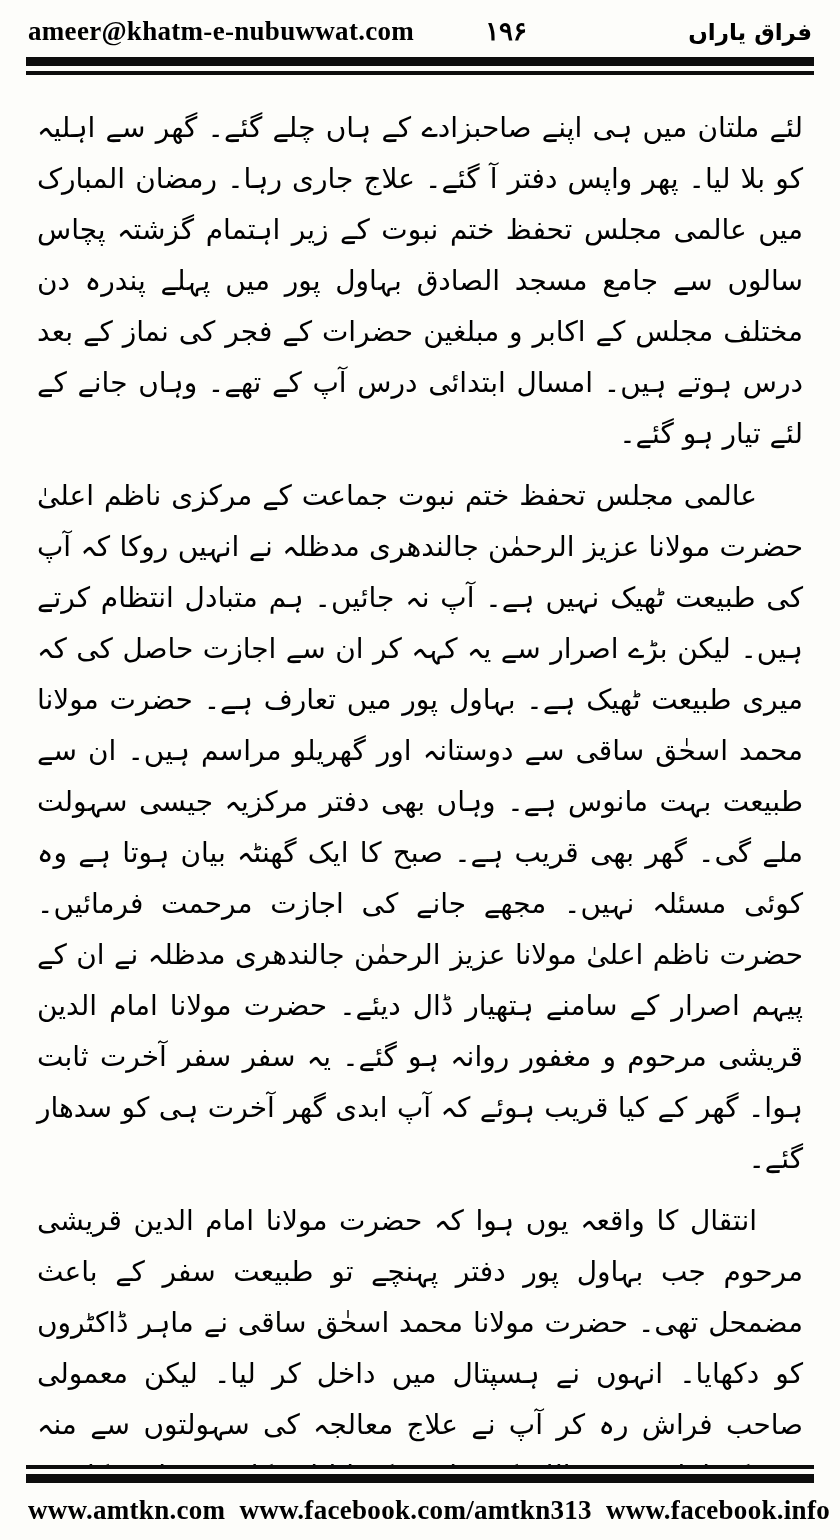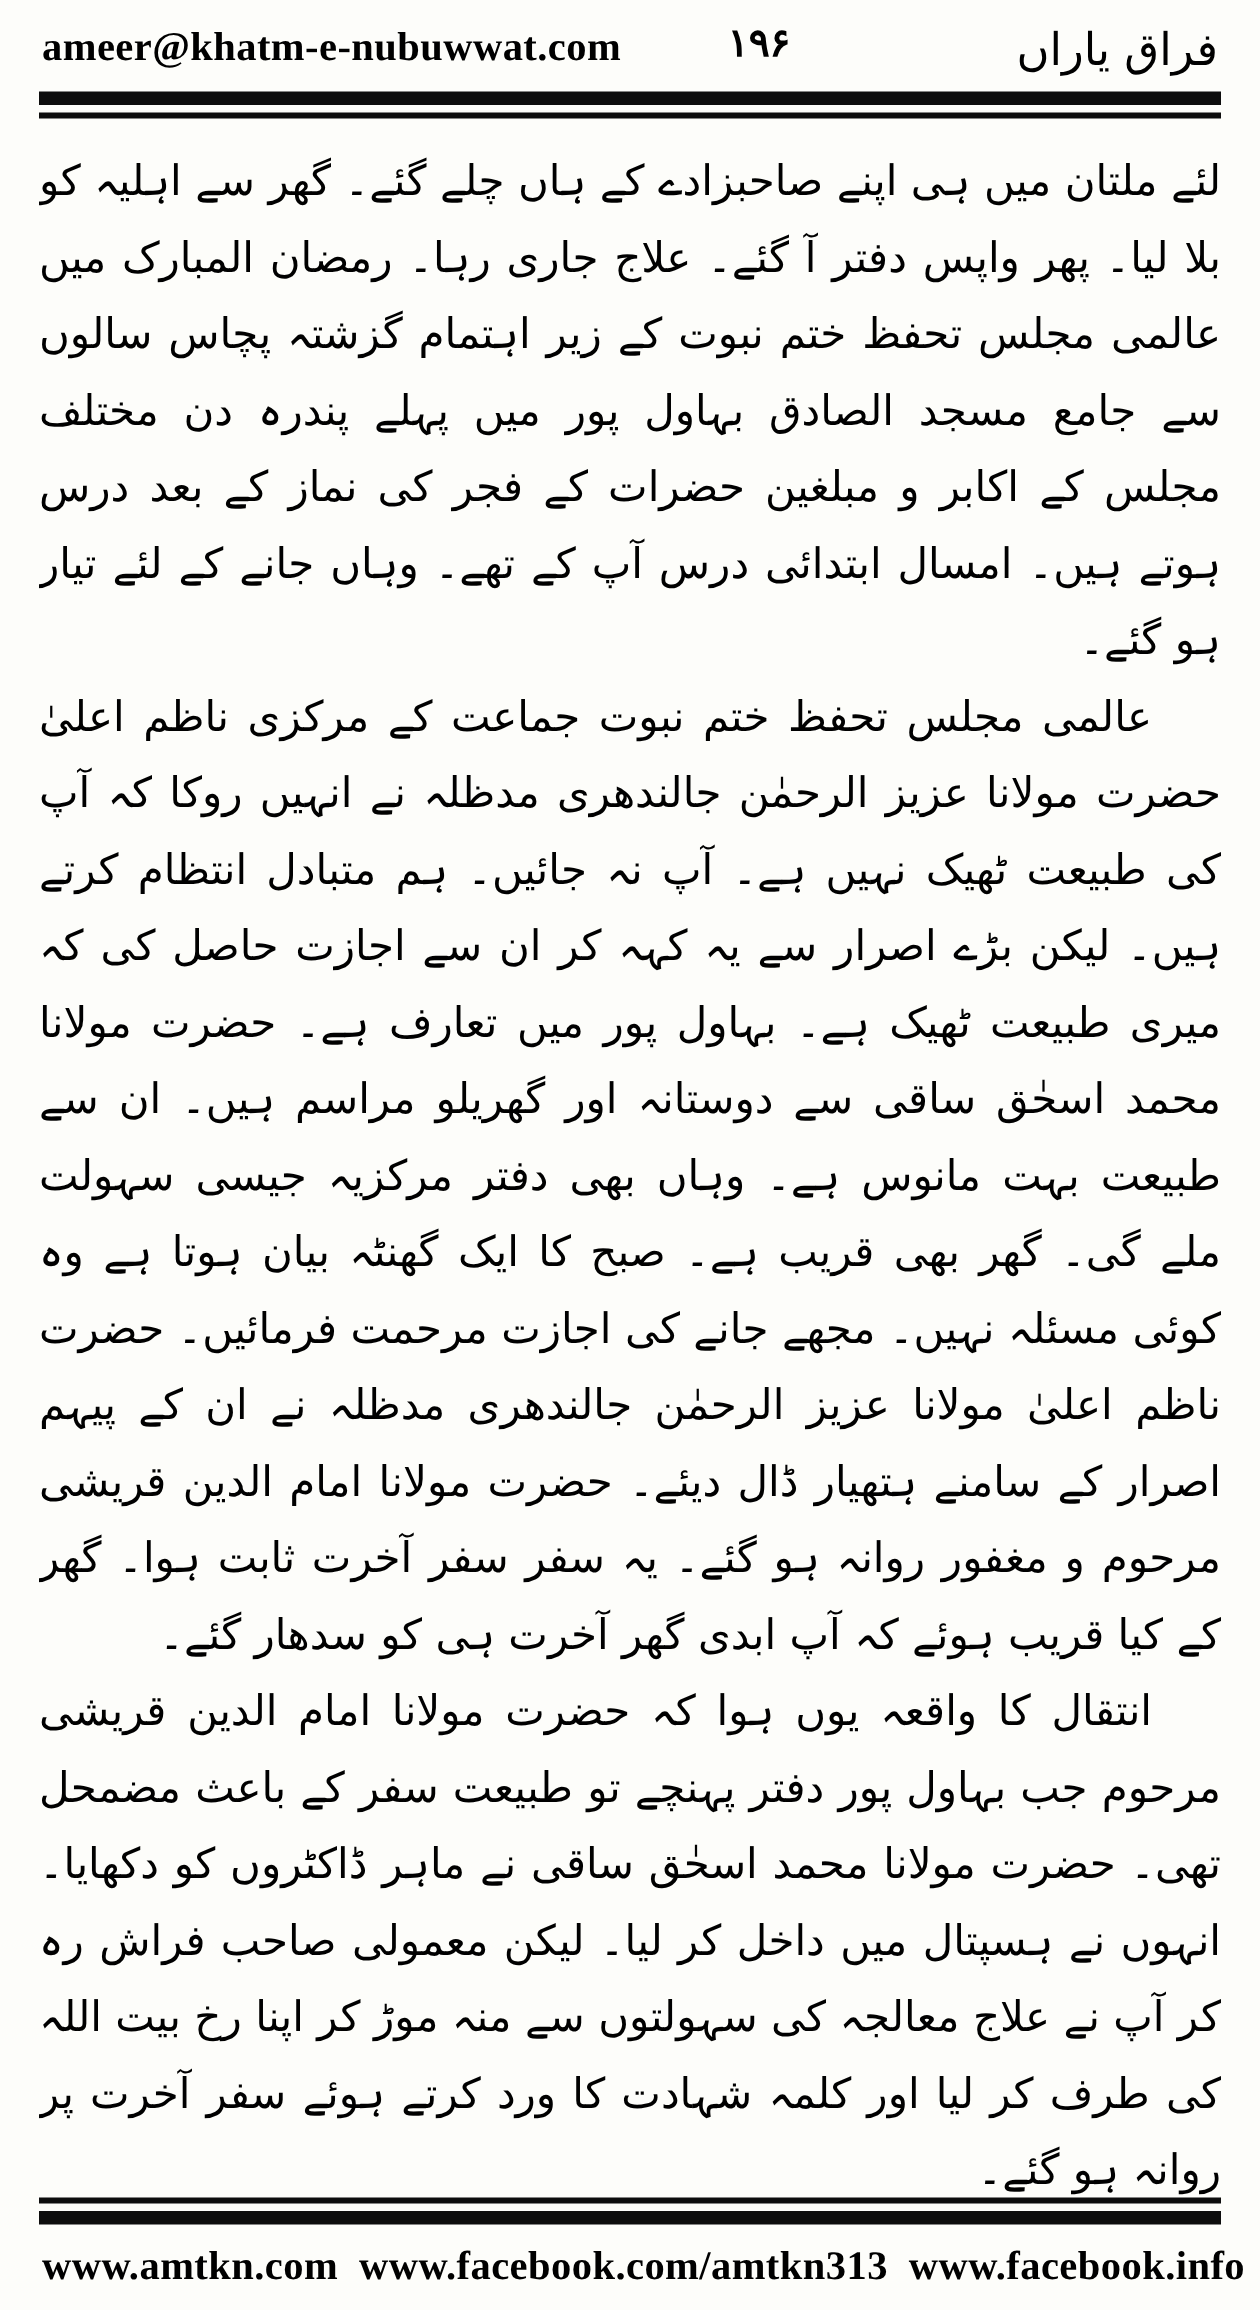--- a/index.html
+++ b/index.html
@@ -14,57 +14,57 @@
     .page {
       box-sizing: border-box;
       width: 840px;
       height: 1540px;
       display: flex;
       flex-direction: column;
       padding: 10px 26px 14px 26px;
     }
     .header {
       display: flex;
-      align-items: flex-start;
+      align-items: center;
       direction: ltr;
       padding: 6px 2px 10px 2px;
     }
     .header-email {
       font-family: "Liberation Serif", serif;
       font-weight: 700;
       font-size: 27px;
       letter-spacing: 0.3px;
     }
     .header-page {
       font-weight: 700;
       font-size: 26px;
       margin-left: 71px;
       line-height: 1;
       font-family: Liberation Serif, serif;
     }
     .header-title {
       margin-left: auto;
-      font-weight: 400;
-      font-size: 30px;
+      font-weight: 700;
+      font-size: 23px;
     }
     .rule { background: #0d0d0d; }
     .rule-thick { height: 9px; }
     .rule-thin { height: 4px; }
     .rules-top .rule-thin { margin-top: 5px; }
     .rules-bottom .rule-thick { margin-top: 5px; }
     .body-text {
       flex: 1;
       direction: rtl;
       text-align: justify;
       font-size: 28px;
       line-height: 51px;
       padding-top: 16px;
       overflow: hidden;
     }
-    .body-text p { margin: 0; }
+    .body-text p { margin: 11px; }
     .body-text p.indent { text-indent: 46px; }
     .footer {
       display: flex;
       justify-content: space-between;
       align-items: baseline;
       direction: ltr;
       padding: 12px 2px 0 2px;
       gap: 14px;
     }
     .footer-link {

